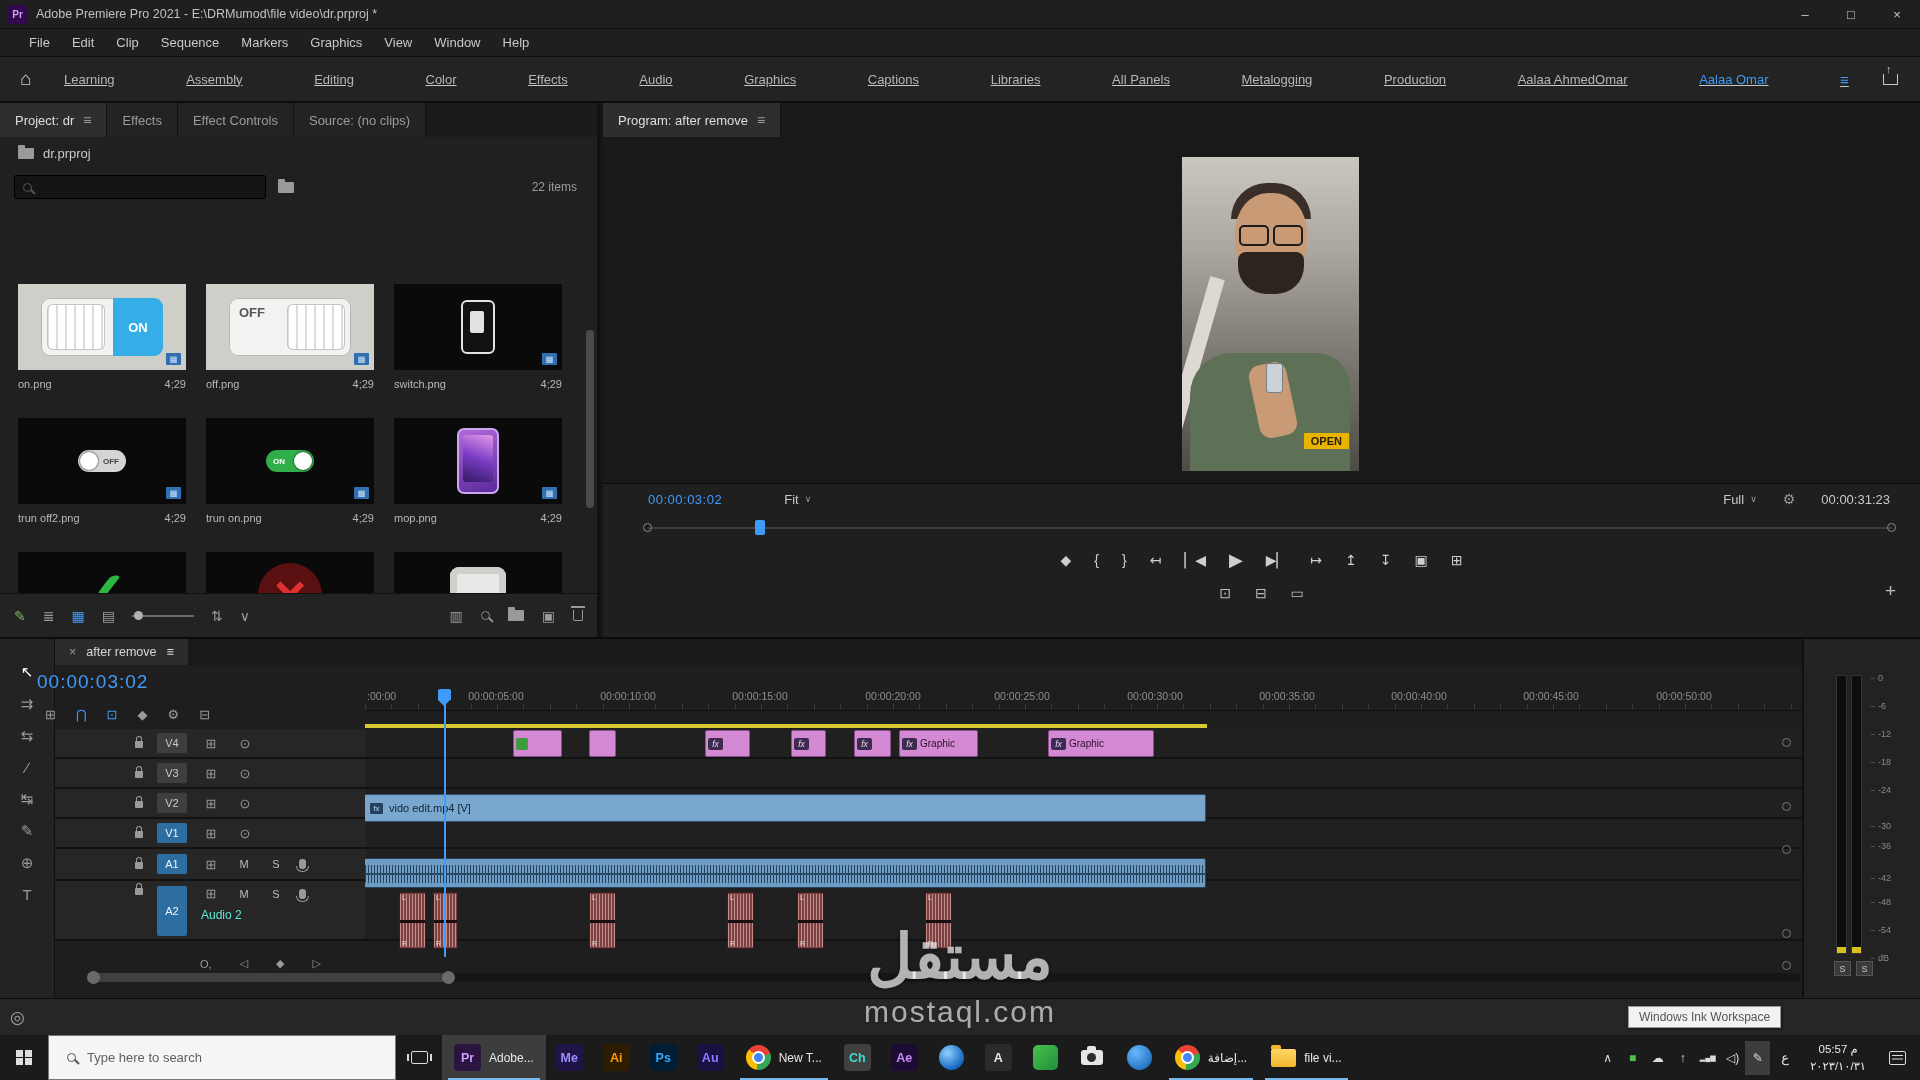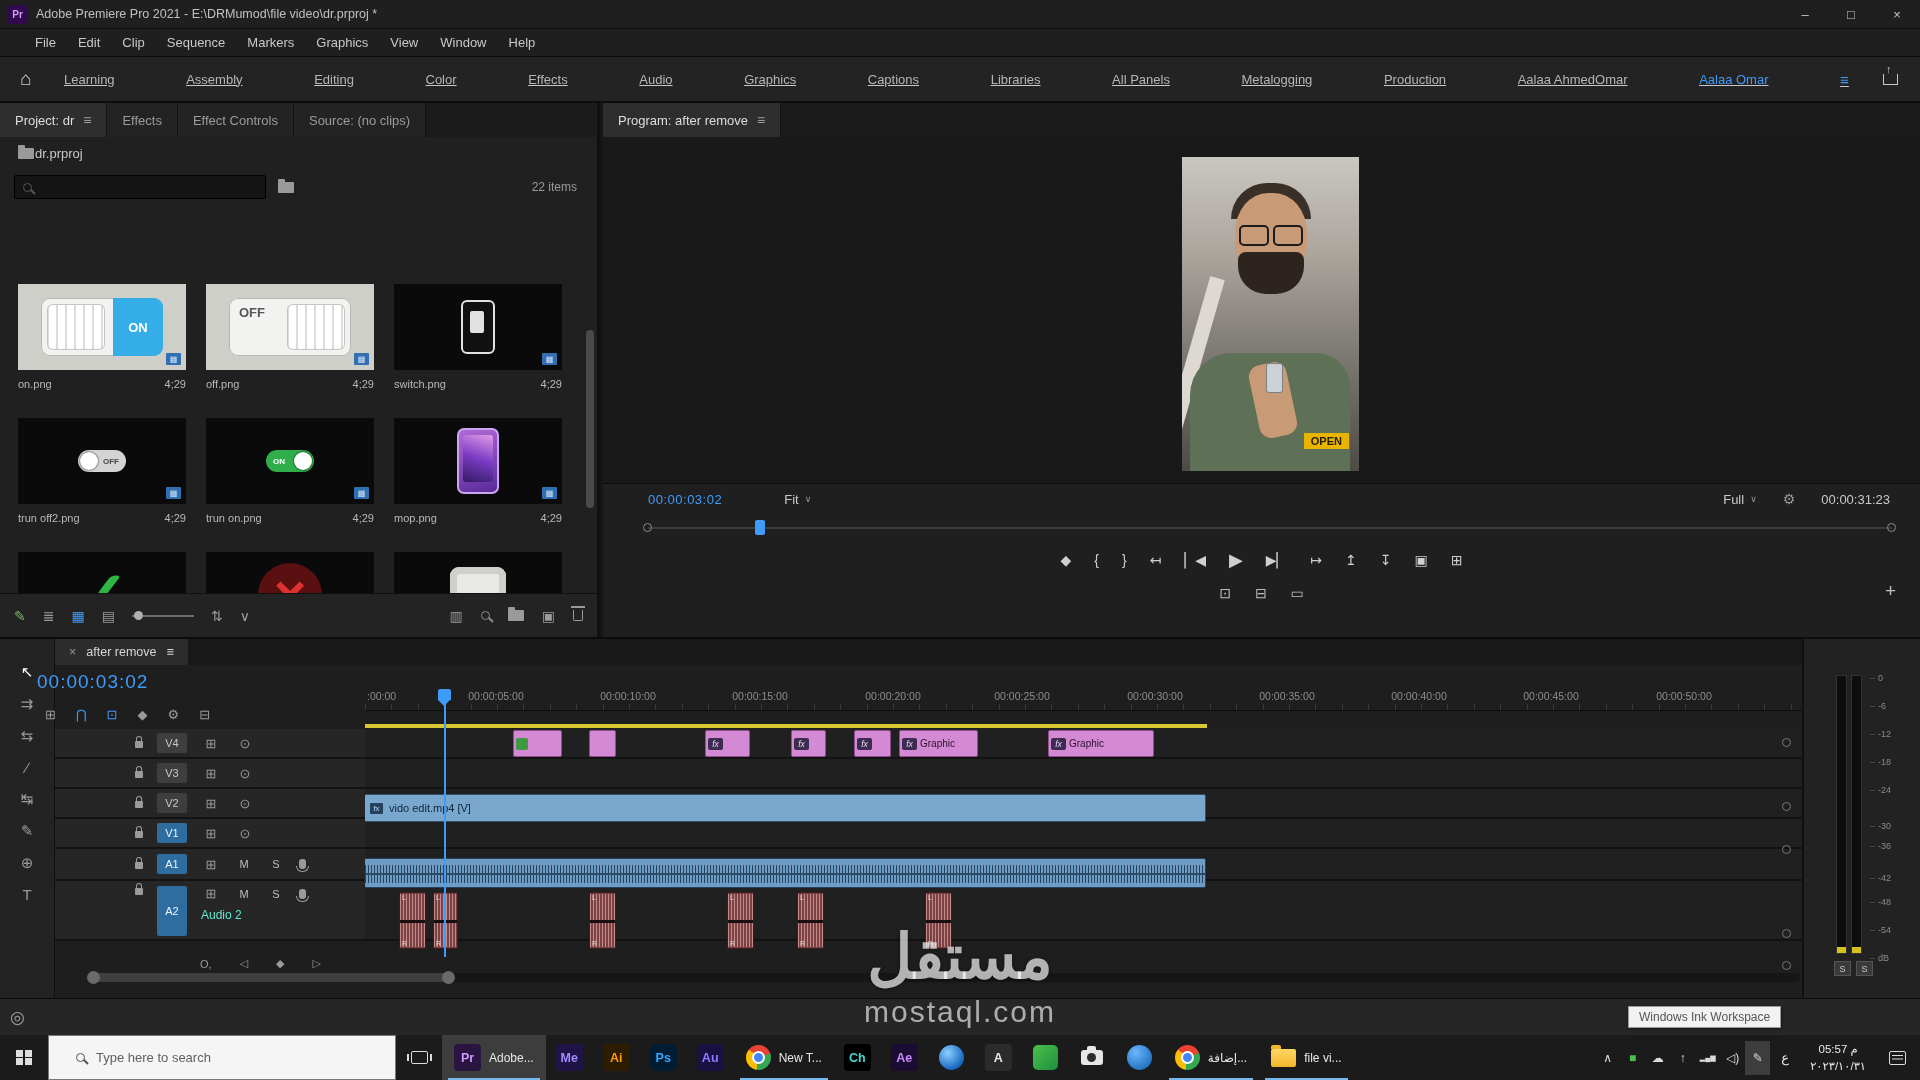--- a/index.html
+++ b/index.html
@@ -7,42 +7,42 @@
   body { background:#151515; font-family:"Liberation Sans",sans-serif; color:#c8c8c8; position:relative; font-size:13px; }
 
   
   .titlebar { position:absolute; top:0; left:0; right:0; height:29px; background:#1f1f1f; display:flex; align-items:center; border-bottom:1px solid #101010; }
   .prbadge { width:19px; height:19px; margin:0 9px 0 8px; background:#31094e; color:#d79cf0; font-size:10px; font-weight:bold; display:flex; align-items:center; justify-content:center; border-radius:3px; }
   .title-text { font-size:12.5px; color:#c0c0c0; }
   .wincontrols { margin-left:auto; display:flex; height:100%; }
   .winbtn { width:46px; display:flex; align-items:center; justify-content:center; color:#c8c8c8; font-size:13px; }
 
   
-  .menubar { position:absolute; top:29px; left:0; right:0; height:28px; background:#1f1f1f; display:flex; align-items:center; padding-left:24px; border-bottom:1px solid #0c0c0c; }
+  .menubar { position:absolute; top:29px; left:0; right:0; height:28px; background:#1f1f1f; display:flex; align-items:center; padding-left:18px; border-bottom:1px solid #0c0c0c; }
   .mi { padding:0 11px; height:100%; display:flex; align-items:center; color:#c8c8c8; }
 
   
   .wsbar { position:absolute; top:57px; left:0; right:0; height:46px; background:#232323; display:flex; align-items:center; border-bottom:2px solid #0c0c0c; }
   .home-ic { width:52px; text-align:center; font-size:19px; color:#c8c8c8; }
   .wstabs { flex:1; display:flex; justify-content:space-between; align-items:center; padding:0 26px 0 12px;text-decoration:underline; }
   .ws-tab { color:#b6b6b6; font-size:13px; white-space:nowrap; }
   .ws-tab.active { color:#3f9bfa; }
   .ws-menu { color:#3f9bfa; font-size:15px; }
   .share-ic { width:15px; height:11px; border:1.6px solid #c8c8c8; border-top:none; position:relative; margin:0 22px 0 8px; }
   .share-ic::after { content:"↑"; position:absolute; top:-11px; left:2px; font-size:11px; color:#c8c8c8; }
 
   
   .ptabbar { height:34px; background:#1b1b1b; display:flex; align-items:stretch; font-size:13px; }
   .ptab { padding:0 15px; display:flex; align-items:center; gap:9px; color:#9b9b9b; background:#232323; border-right:1px solid #121212; white-space:nowrap; }
   .ptab.active { background:#2e2e2e; color:#dedede; }
   .ptab .ham { color:#9b9b9b; font-size:14px; }
 
   
   .project { position:absolute; left:0; top:103px; width:600px; height:534px; background:#202020; border-right:3px solid #101010; }
-  .bin-row { height:32px; display:flex; align-items:center; gap:1px; padding-left:18px; color:#c8c8c8; }
+  .bin-row { height:32px; display:flex; align-items:center; gap:9px; padding-left:18px; color:#c8c8c8; }
   .cfolder { width:16px; height:11px; background:#9a9a9a; border-radius:1px; position:relative; display:inline-block; }
   .cfolder::before { content:""; position:absolute; top:-3px; left:0; width:7px; height:3px; background:inherit; border-radius:1px 1px 0 0; }
   .search-row { height:36px; display:flex; align-items:center; gap:12px; padding:0 14px; }
   .searchbox { width:252px; height:24px; background:#141414; border:1px solid #000; border-radius:2px; display:flex; align-items:center; padding-left:8px; }
   .items-count { margin-left:auto; color:#9a9a9a; font-size:12px; padding-right:6px; }
   .grid-viewport { position:absolute; top:171px; left:0; right:14px; height:414px; overflow:hidden; }
   .pgrid { padding:10px 0 0 18px; display:grid; grid-template-columns:repeat(3,168px); column-gap:20px; row-gap:28px; }
   .pitem { width:168px; }
   .thumb { width:168px; height:86px; background:#0a0a0a; display:flex; align-items:center; justify-content:center; position:relative; }
   .film-badge { position:absolute; right:5px; bottom:5px; width:15px; height:12px; background:#2f6fb2; border-radius:1px; color:#d8e8fa; font-size:8px; display:flex; align-items:center; justify-content:center; }
@@ -174,21 +174,21 @@
 
   
   .statusbar { position:absolute; top:998px; left:0; right:0; height:37px; background:#262626; border-top:1px solid #0c0c0c; display:flex; align-items:center; }
   .status-ic { margin-left:10px; font-size:17px; color:#9a9a9a; }
 
   
   .taskbar { position:absolute; bottom:0; left:0; right:0; height:45px; background:#1b1b1b; display:flex; align-items:stretch; z-index:30; }
   .tb-start { width:48px; display:flex; align-items:center; justify-content:center; }
   .win { display:grid; grid-template-columns:7px 7px; grid-template-rows:7px 7px; gap:1.5px; }
   .win i { background:#dfdfdf; }
-  .tb-search { width:348px; background:#f5f5f5; border:1px solid #777; display:flex; align-items:center; gap:11px; padding:0 27px; color:#5f5f5f; }
+  .tb-search { width:348px; background:#f5f5f5; border:1px solid #777; display:flex; align-items:center; gap:11px; padding:0 18px; color:#5f5f5f; }
   .tb-taskview { width:46px; display:flex; align-items:center; justify-content:center; }
   .tv-ico { width:17px; height:13px; border:1.6px solid #dcdcdc; border-radius:2px; position:relative; }
   .tv-ico::before, .tv-ico::after { content:""; position:absolute; top:2px; bottom:2px; width:2px; background:#dcdcdc; }
   .tv-ico::before { left:-5px; } .tv-ico::after { right:-5px; }
   .apps { display:flex; align-items:stretch; }
   .app { min-width:47px; display:flex; align-items:center; justify-content:center; gap:8px; position:relative; padding:0 10px; }
   .app.labeled { padding:0 12px; }
   .app.open::after { content:""; position:absolute; bottom:0; left:6px; right:6px; height:2px; background:#76b9ed; }
   .app.focused { background:#3d3d3d; }
   .applabel { font-size:12px; color:#e8e8e8; white-space:nowrap; }
@@ -730,21 +730,21 @@
         <span class="abadge" style="background: rgb(0, 29, 51); color: rgb(52, 168, 255); border-radius: 6px;">Ps</span>
       </div>
       <div class="app">
         <span class="abadge" style="background: rgb(26, 16, 66); color: rgb(143, 123, 255);">Au</span>
       </div>
       <div class="app labeled open">
         <span class="chrome-ico"></span>
         <span class="applabel">New T...</span>
       </div>
       <div class="app">
-        <span class="abadge" style="background: #000000; color: rgb(61, 219, 208);">Ch</span>
+        <span class="abadge" style="background: #404040; color: rgb(61, 219, 208);">Ch</span>
       </div>
       <div class="app">
         <span class="abadge" style="background: rgb(28, 11, 51); color: rgb(199, 139, 250);">Ae</span>
       </div>
       <div class="app">
         <span class="globe-ico"></span>
       </div>
       <div class="app">
         <span class="abadge" style="background: rgb(43, 43, 43); color: rgb(232, 232, 232);">A</span>
       </div>

